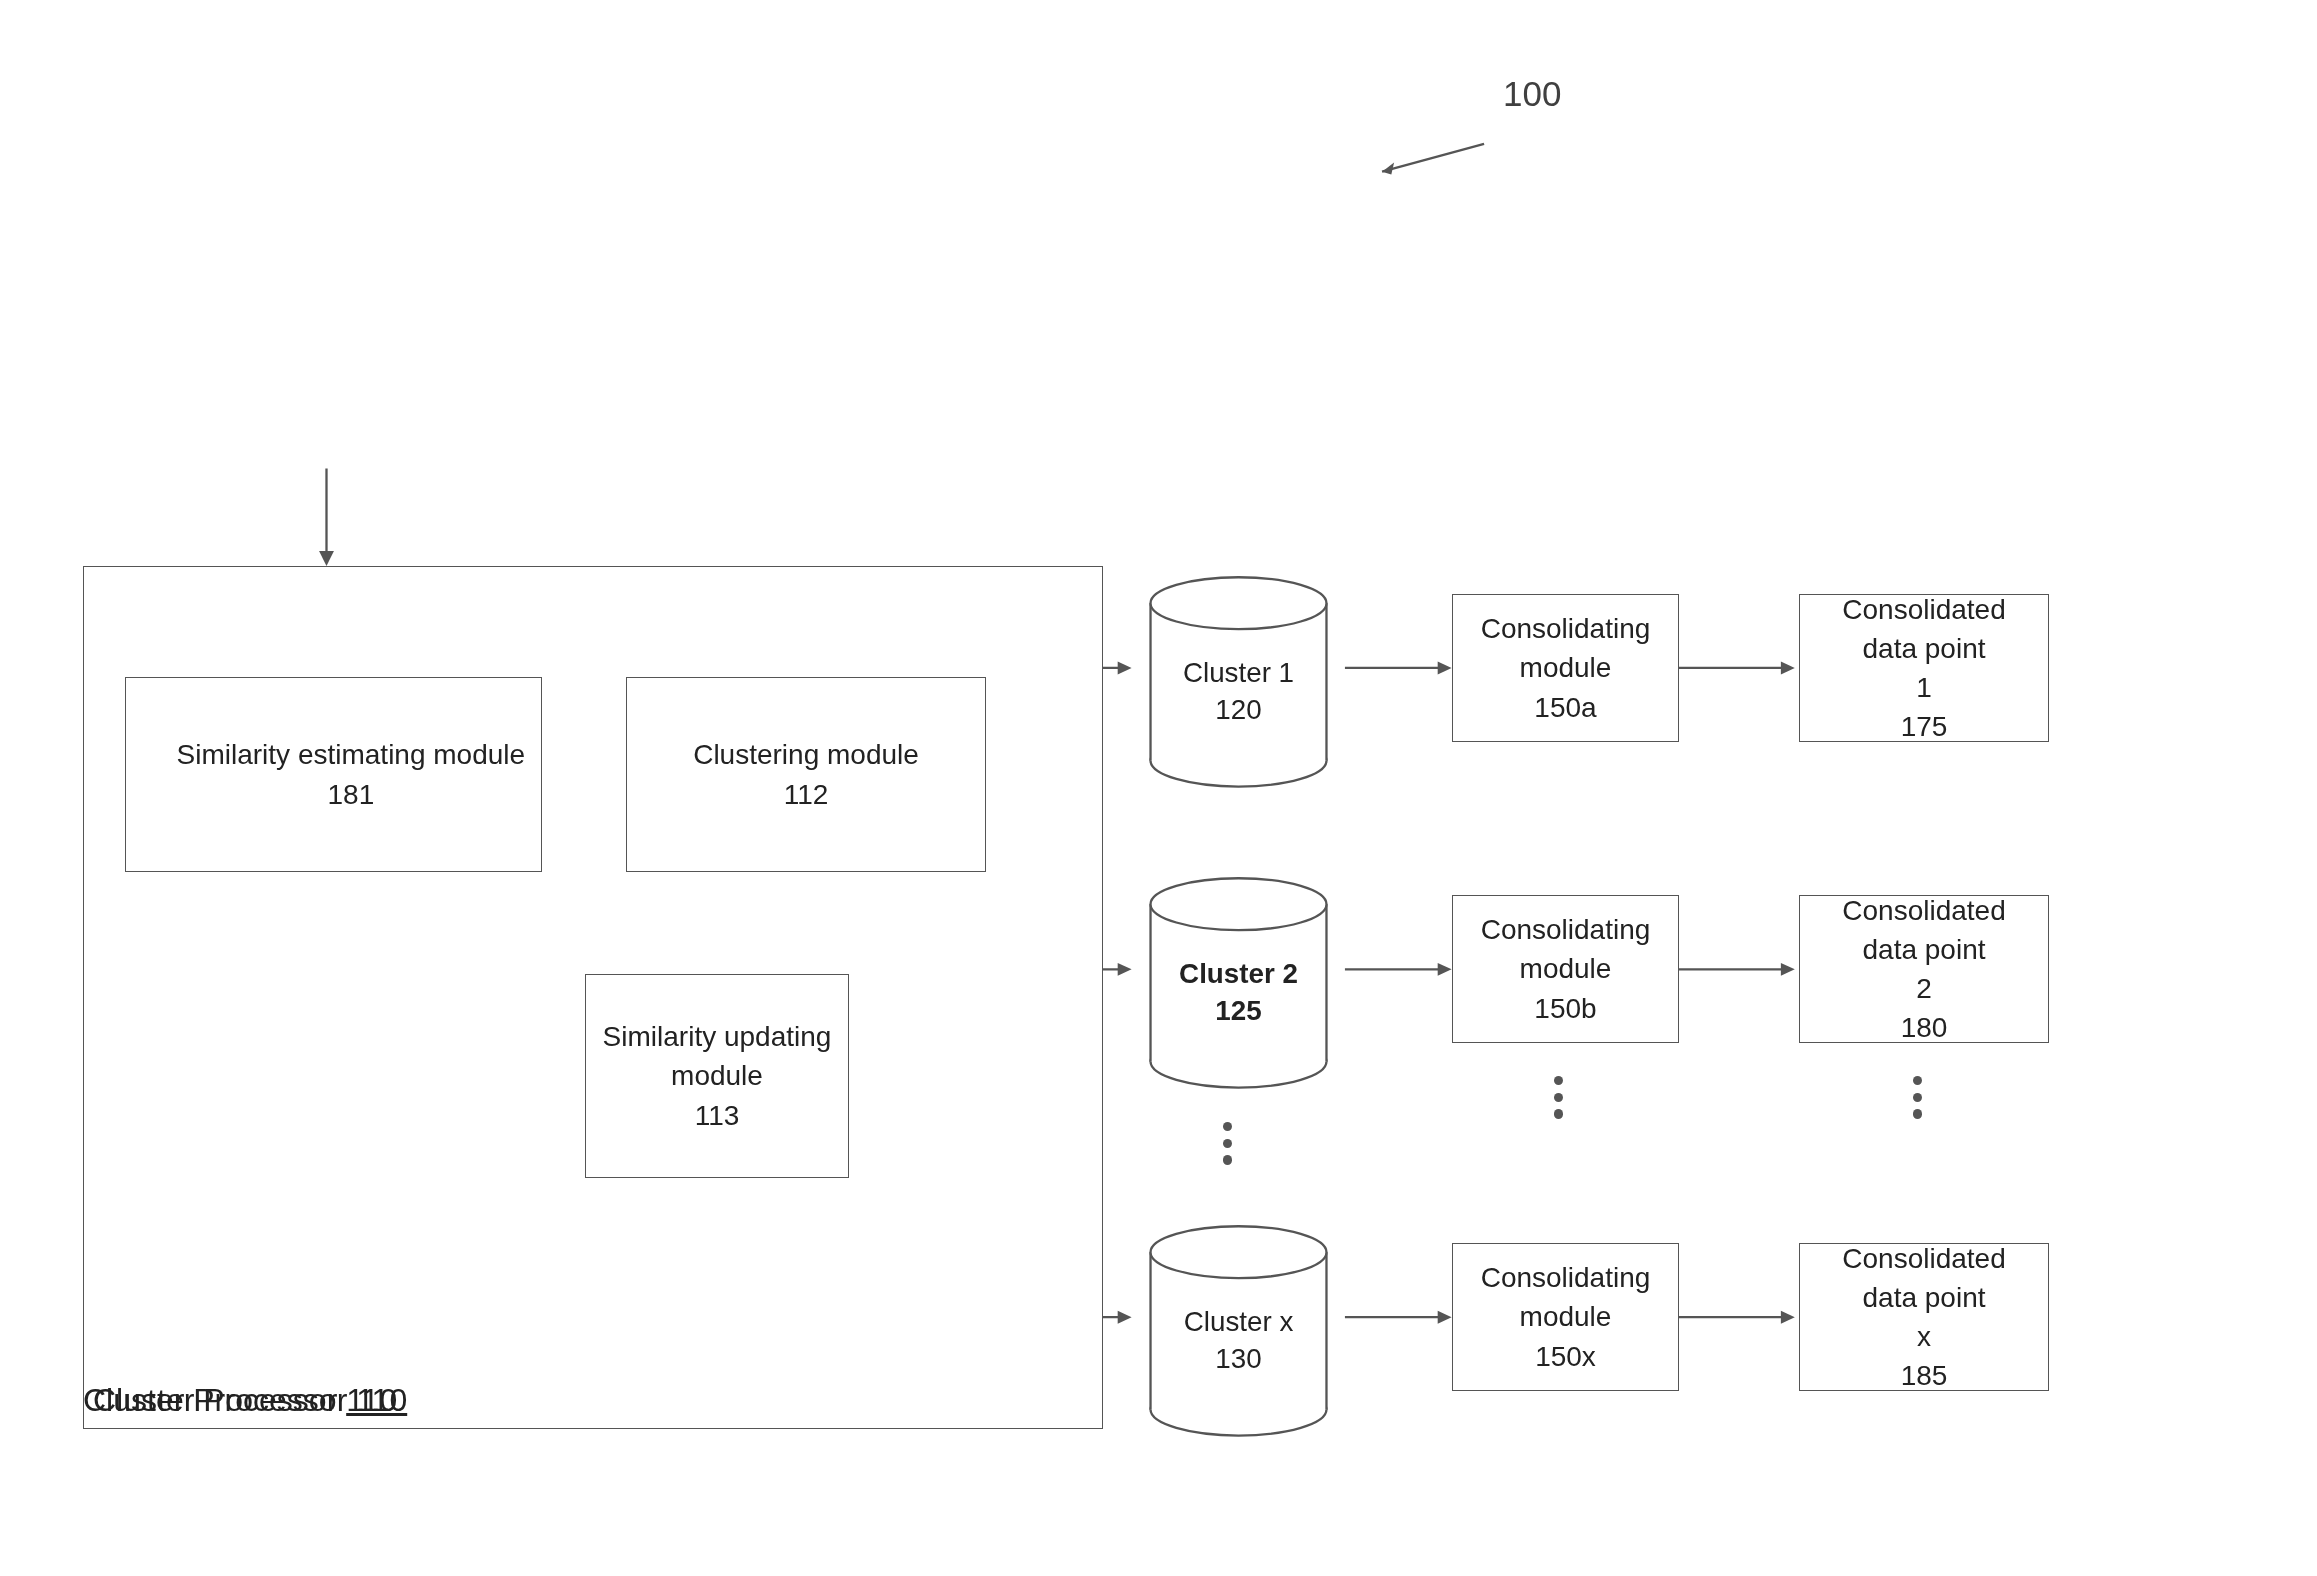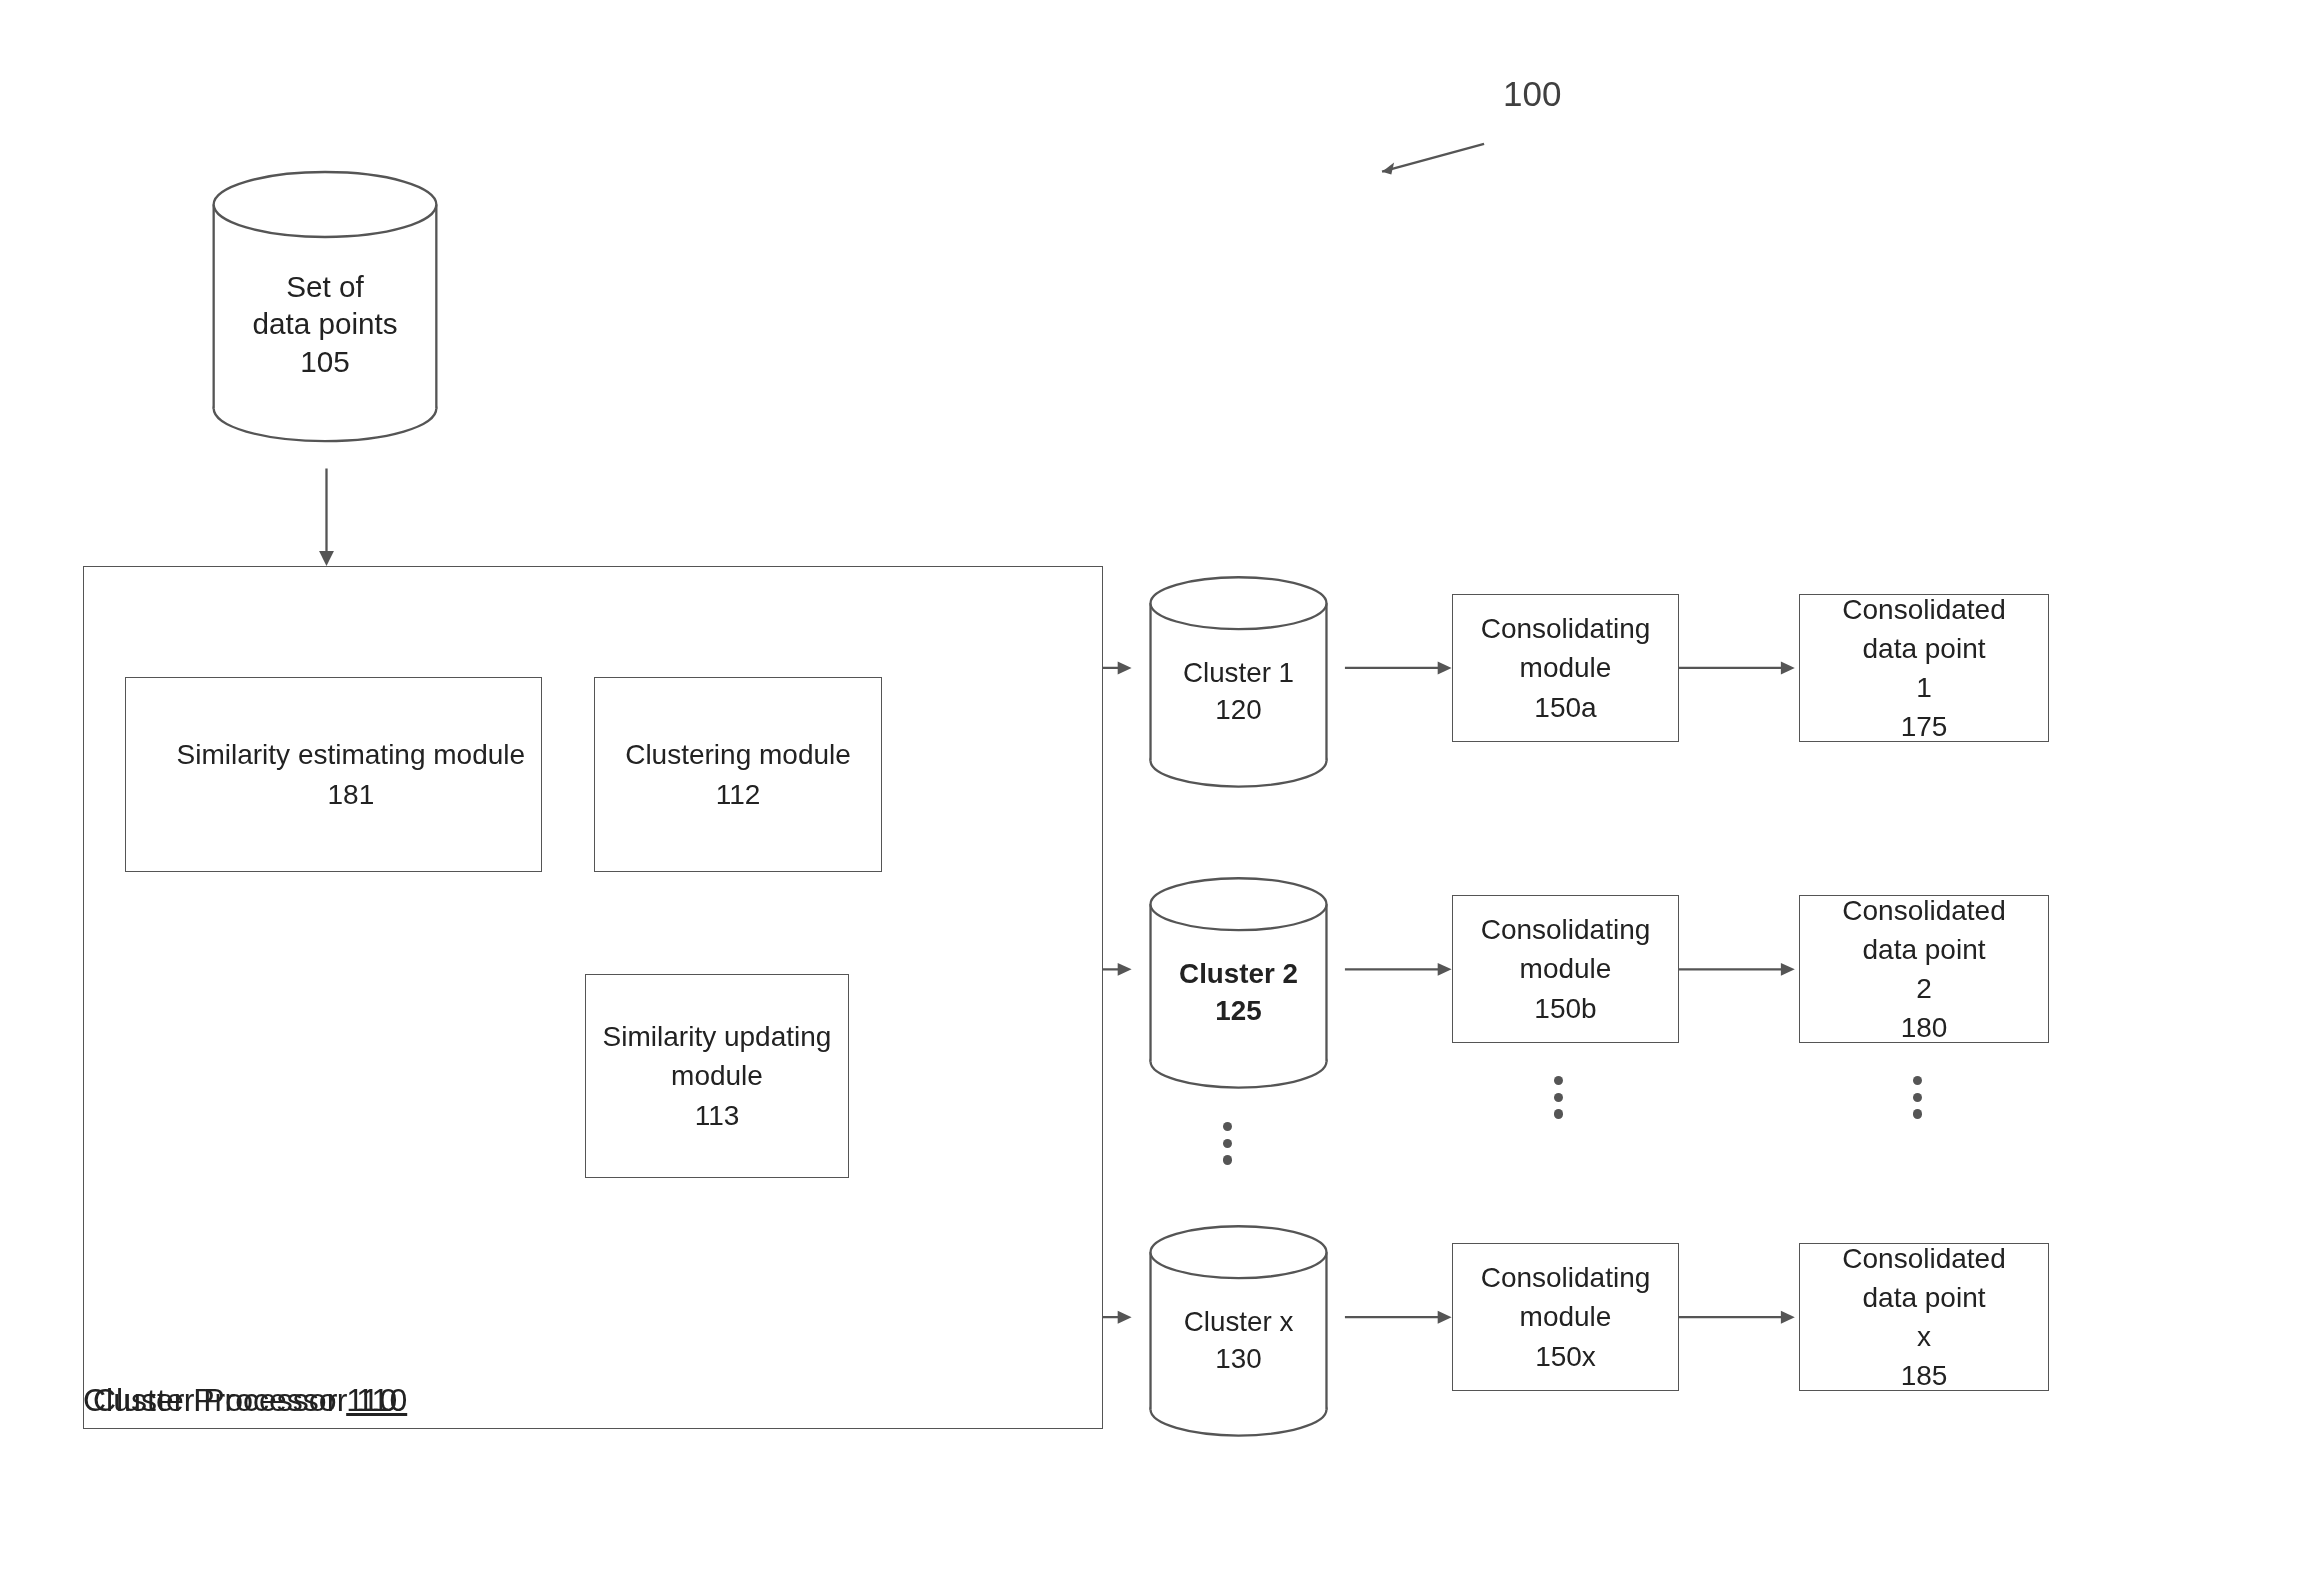--- a/index.html
+++ b/index.html
@@ -118,48 +118,32 @@
 
     <line x1="1810" y1="1045" x2="1930" y2="1045" stroke="#555" stroke-width="2.5"></line>
     <polygon points="1935,1045 1920,1038 1920,1052" fill="#555"></polygon>
 
     <line x1="1810" y1="1420" x2="1930" y2="1420" stroke="#555" stroke-width="2.5"></line>
     <polygon points="1935,1420 1920,1413 1920,1427" fill="#555"></polygon>
   </svg>
 
   <div class="label-100">100</div>
 
-  <div style="position:absolute; top:121px; left:195px; width:260px; height:334px;">
-    <svg viewBox="0 0 280 360" width="260" height="334">
-
-      <ellipse cx="140" cy="310" rx="120" ry="35" fill="white" stroke="#555" stroke-width="2.5"></ellipse>
-
-      <rect x="20" y="90" width="240" height="220" fill="white" stroke="none"></rect>
-      <line x1="20" y1="90" x2="20" y2="310" stroke="#555" stroke-width="2.5"></line>
-      <line x1="260" y1="90" x2="260" y2="310" stroke="#555" stroke-width="2.5"></line>
-
-      <ellipse cx="140" cy="90" rx="120" ry="35" fill="white" stroke="#555" stroke-width="2.5"></ellipse>
-
-      <text x="140" y="190" text-anchor="middle" font-size="32" fill="#222" font-family="Arial">Set of</text>
-      <text x="140" y="230" text-anchor="middle" font-size="32" fill="#222" font-family="Arial">data points</text>
-      <text x="140" y="270" text-anchor="middle" font-size="32" fill="#222" font-family="Arial">105</text>
-    </svg>
-  </div>
 
   <div style="position:absolute; top:566px; left:83px; width:1020px; height:863px; border:1.9px solid #555; background:white;">
   </div>
   <div style="position:absolute; top:1382px; left:83px; font-size:32px; color:#222;">
     Cluster Processor <u>110</u>
   </div>
 
   <div class="box" style="top:677px; left:125px; width:417px; height:195px;padding-left:44px;">
     <span>Similarity estimating module<br><span>181</span></span>
   </div>
 
-  <div class="box" style="top:677px; left:594px; width:288px; height:195px;">
+  <div class="box" style="top:677px; left:626px; width:360px; height:195px;">
     <span>Clustering module<br><span>112</span></span>
   </div>
 
   <div class="box" style="top:974px; left:585px; width:264px; height:204px;">
     <span>Similarity updating module<br><span>113</span></span>
   </div>
 
   <div style="position:absolute; top:538px; left:1132px; width:213px; height:260px;">
     <svg viewBox="0 0 230 280" width="213" height="260">
       <ellipse cx="115" cy="240" rx="95" ry="28" fill="white" stroke="#555" stroke-width="2.5"></ellipse>

